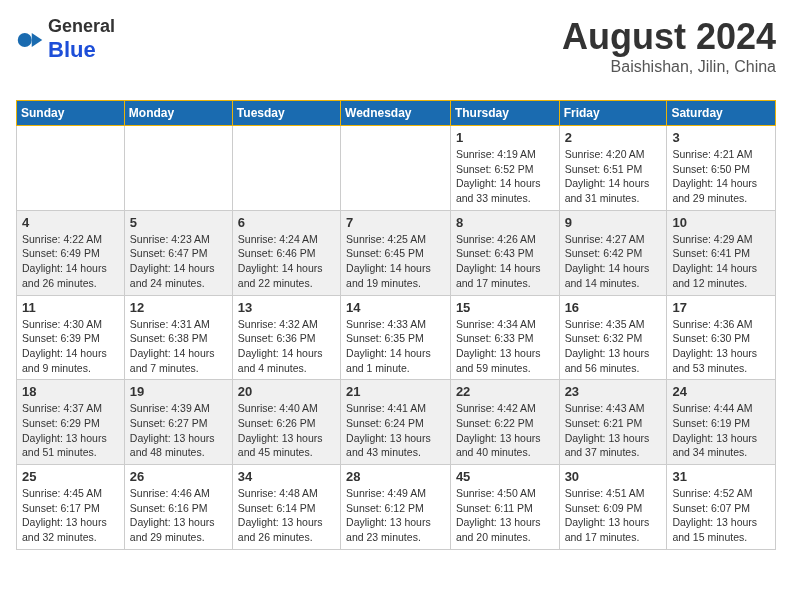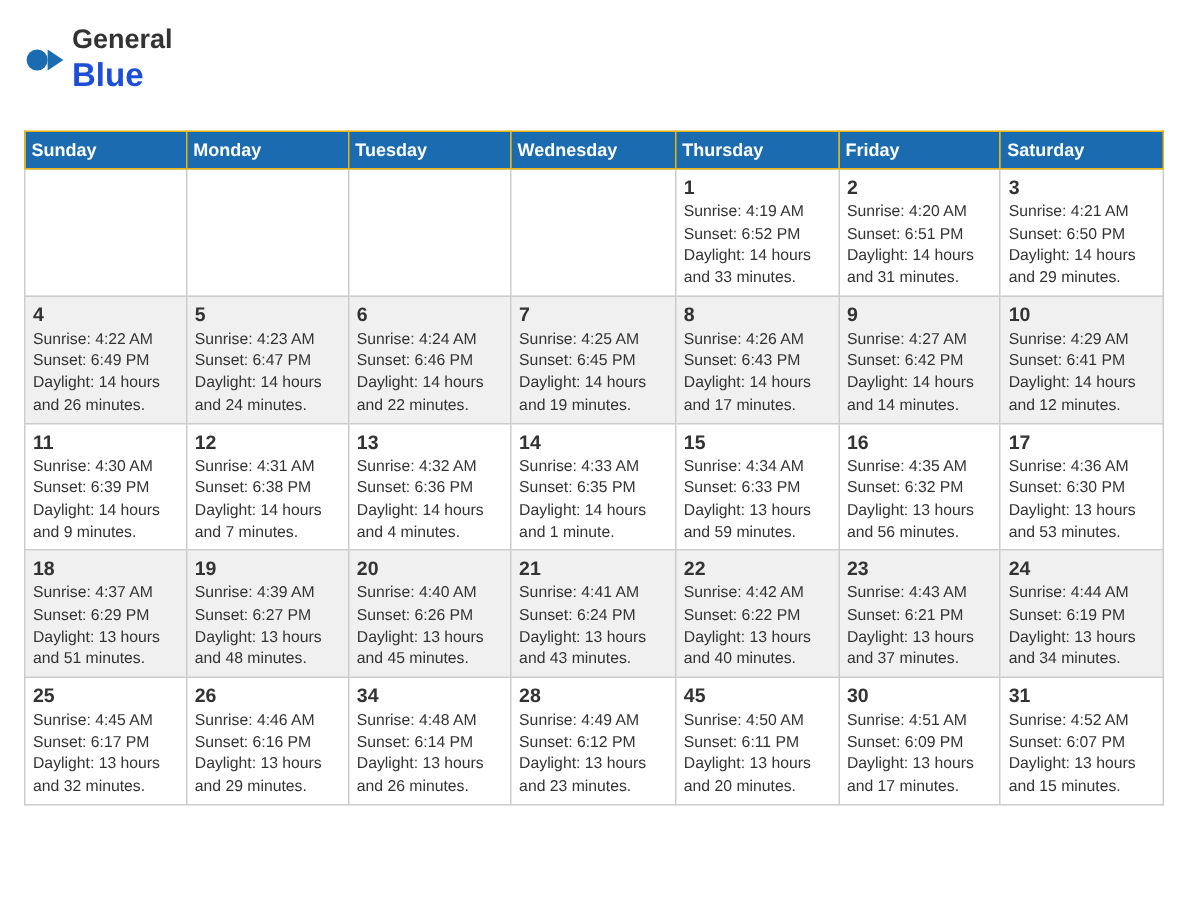--- a/index.html
+++ b/index.html
@@ -100,20 +100,22 @@
     <svg class="logo-icon" viewBox="0 0 32 32" xmlns="http://www.w3.org/2000/svg">
       <circle cx="10" cy="16" r="8" fill="#1a6bb0"></circle>
       <polygon points="18,8 30,16 18,24" fill="#1a6bb0"></polygon>
     </svg>
     <div>
       <span class="logo-text-general">General</span><br>
       <span class="logo-text-blue">Blue</span>
     </div>
   </div>
   <div class="title-block">
+    <div class="title-month">August 2024</div>
+    <div class="title-location">Baishishan, Jilin, China</div>
   </div>
 </div>
 
 <table class="calendar">
   <thead>
     <tr>
     <th>Sunday</th>
         <th>Monday</th>
         <th>Tuesday</th>
         <th>Wednesday</th>

